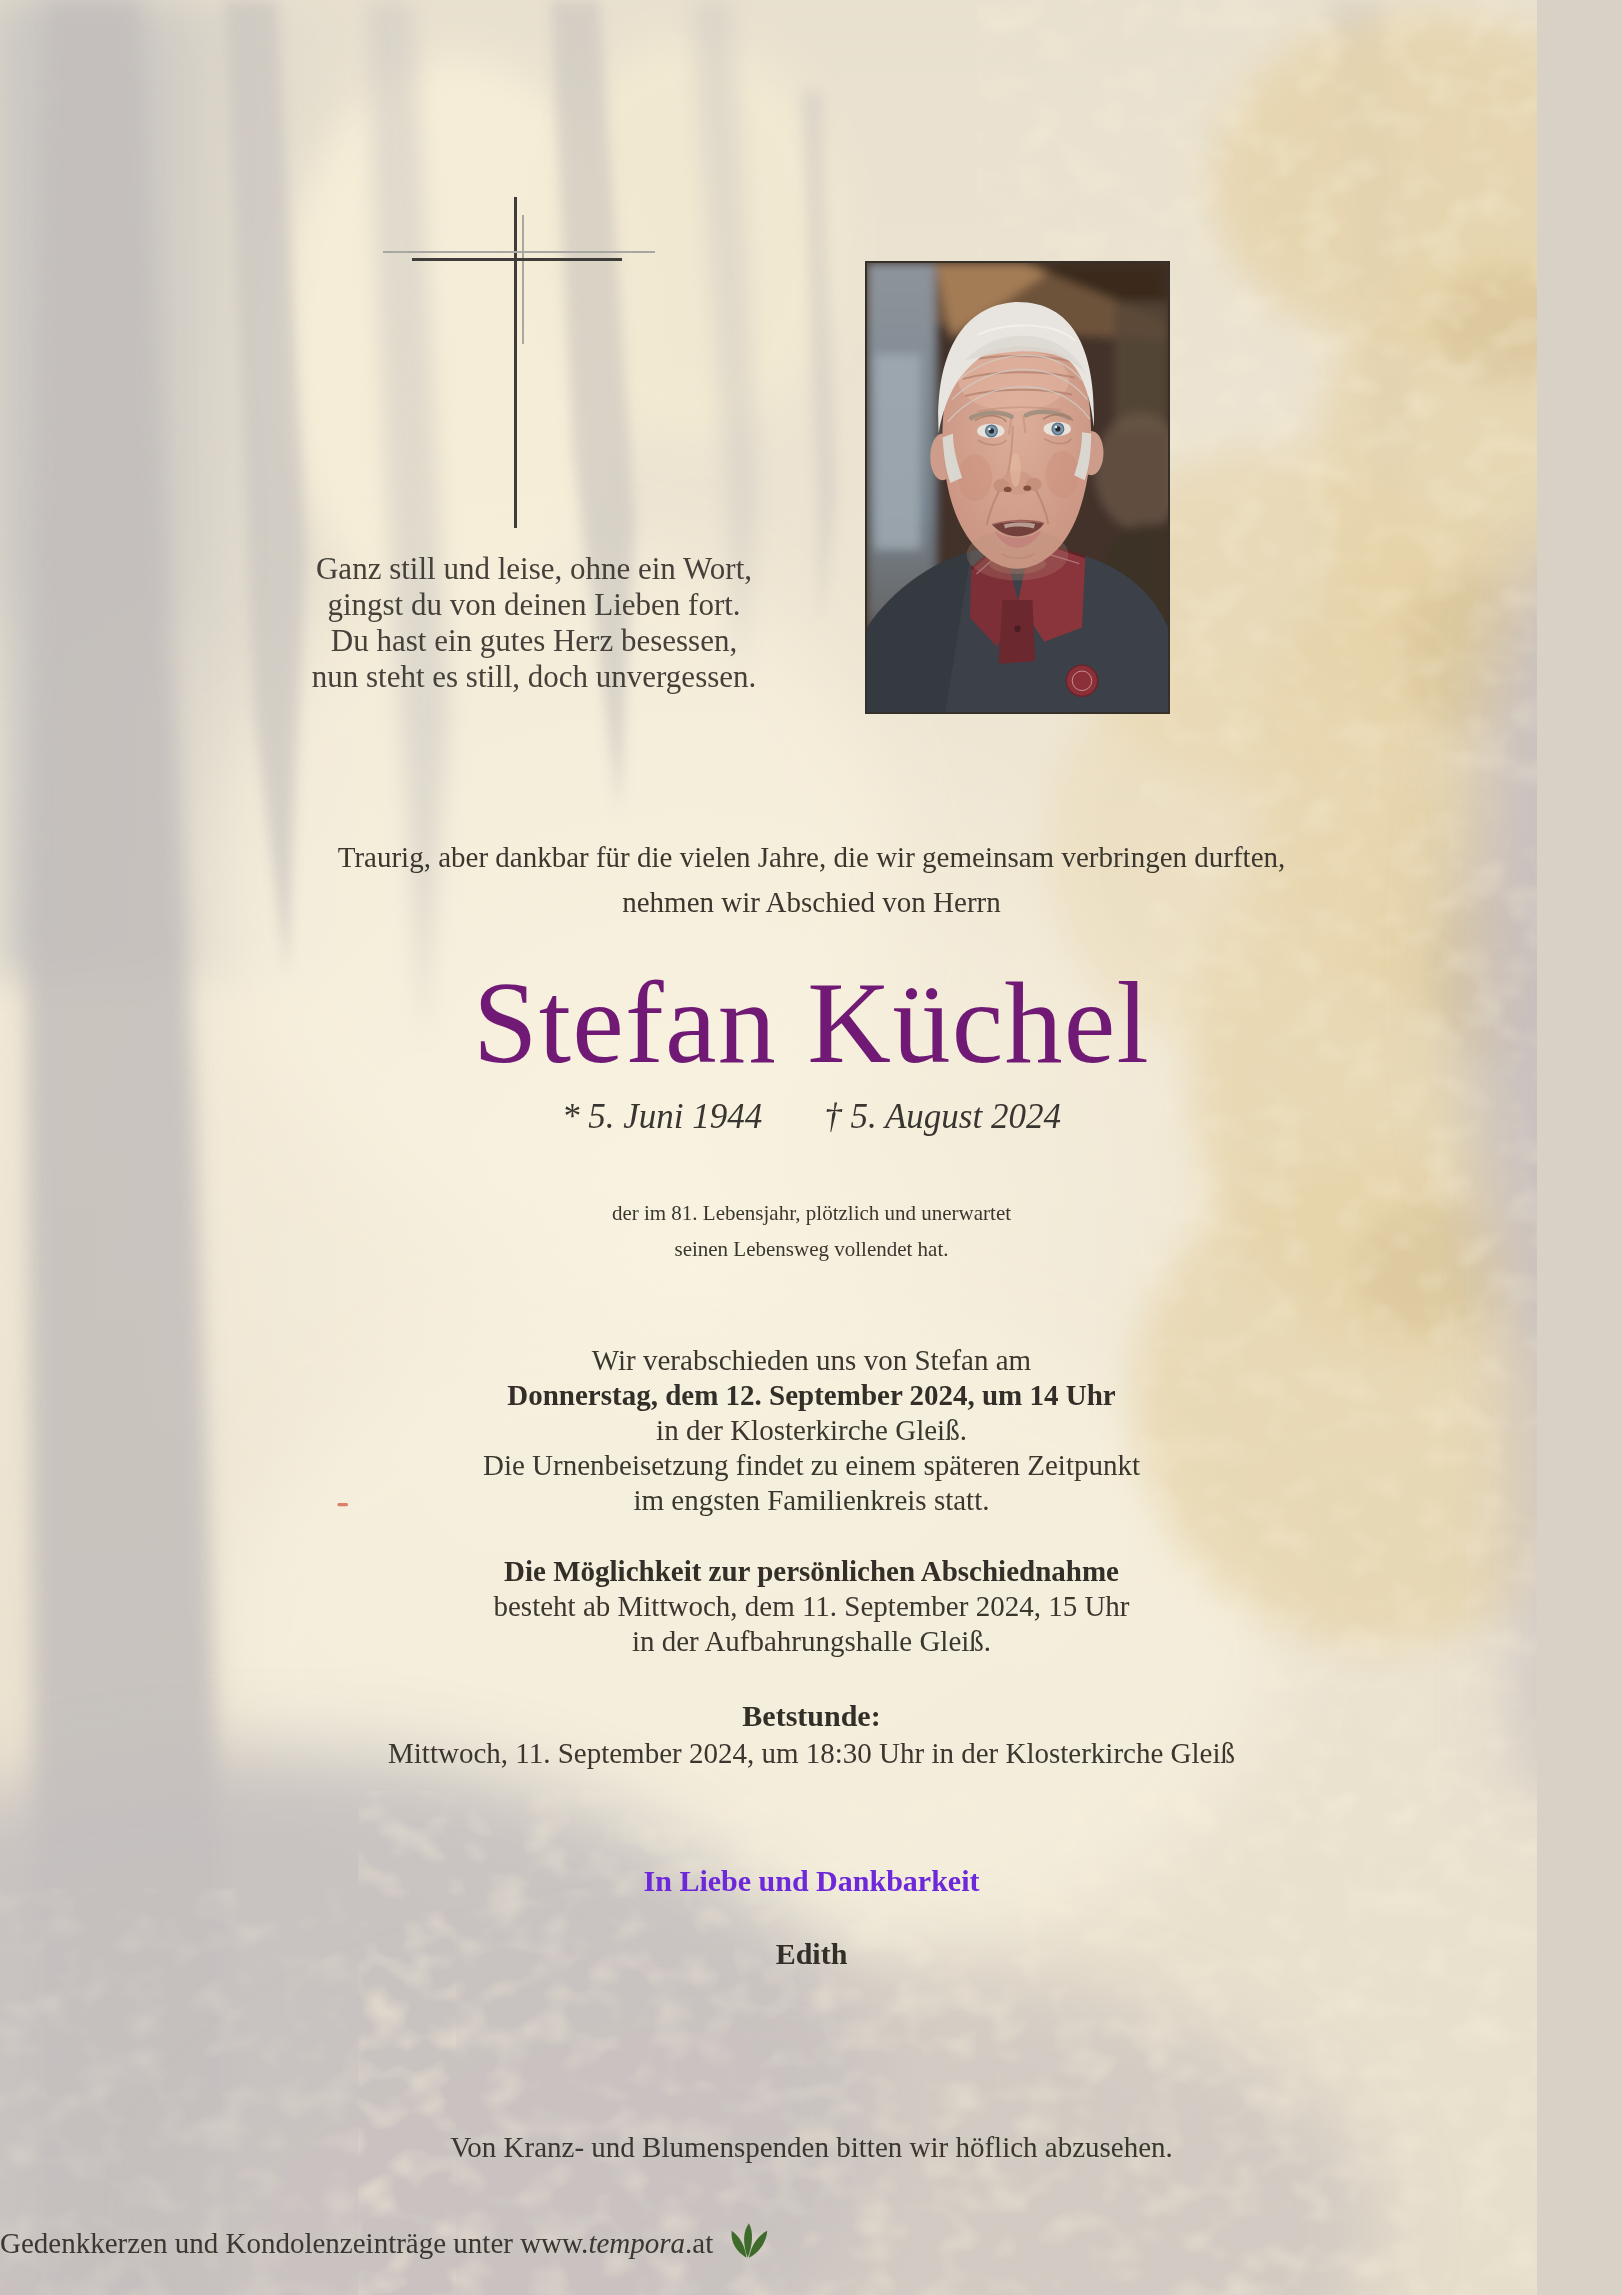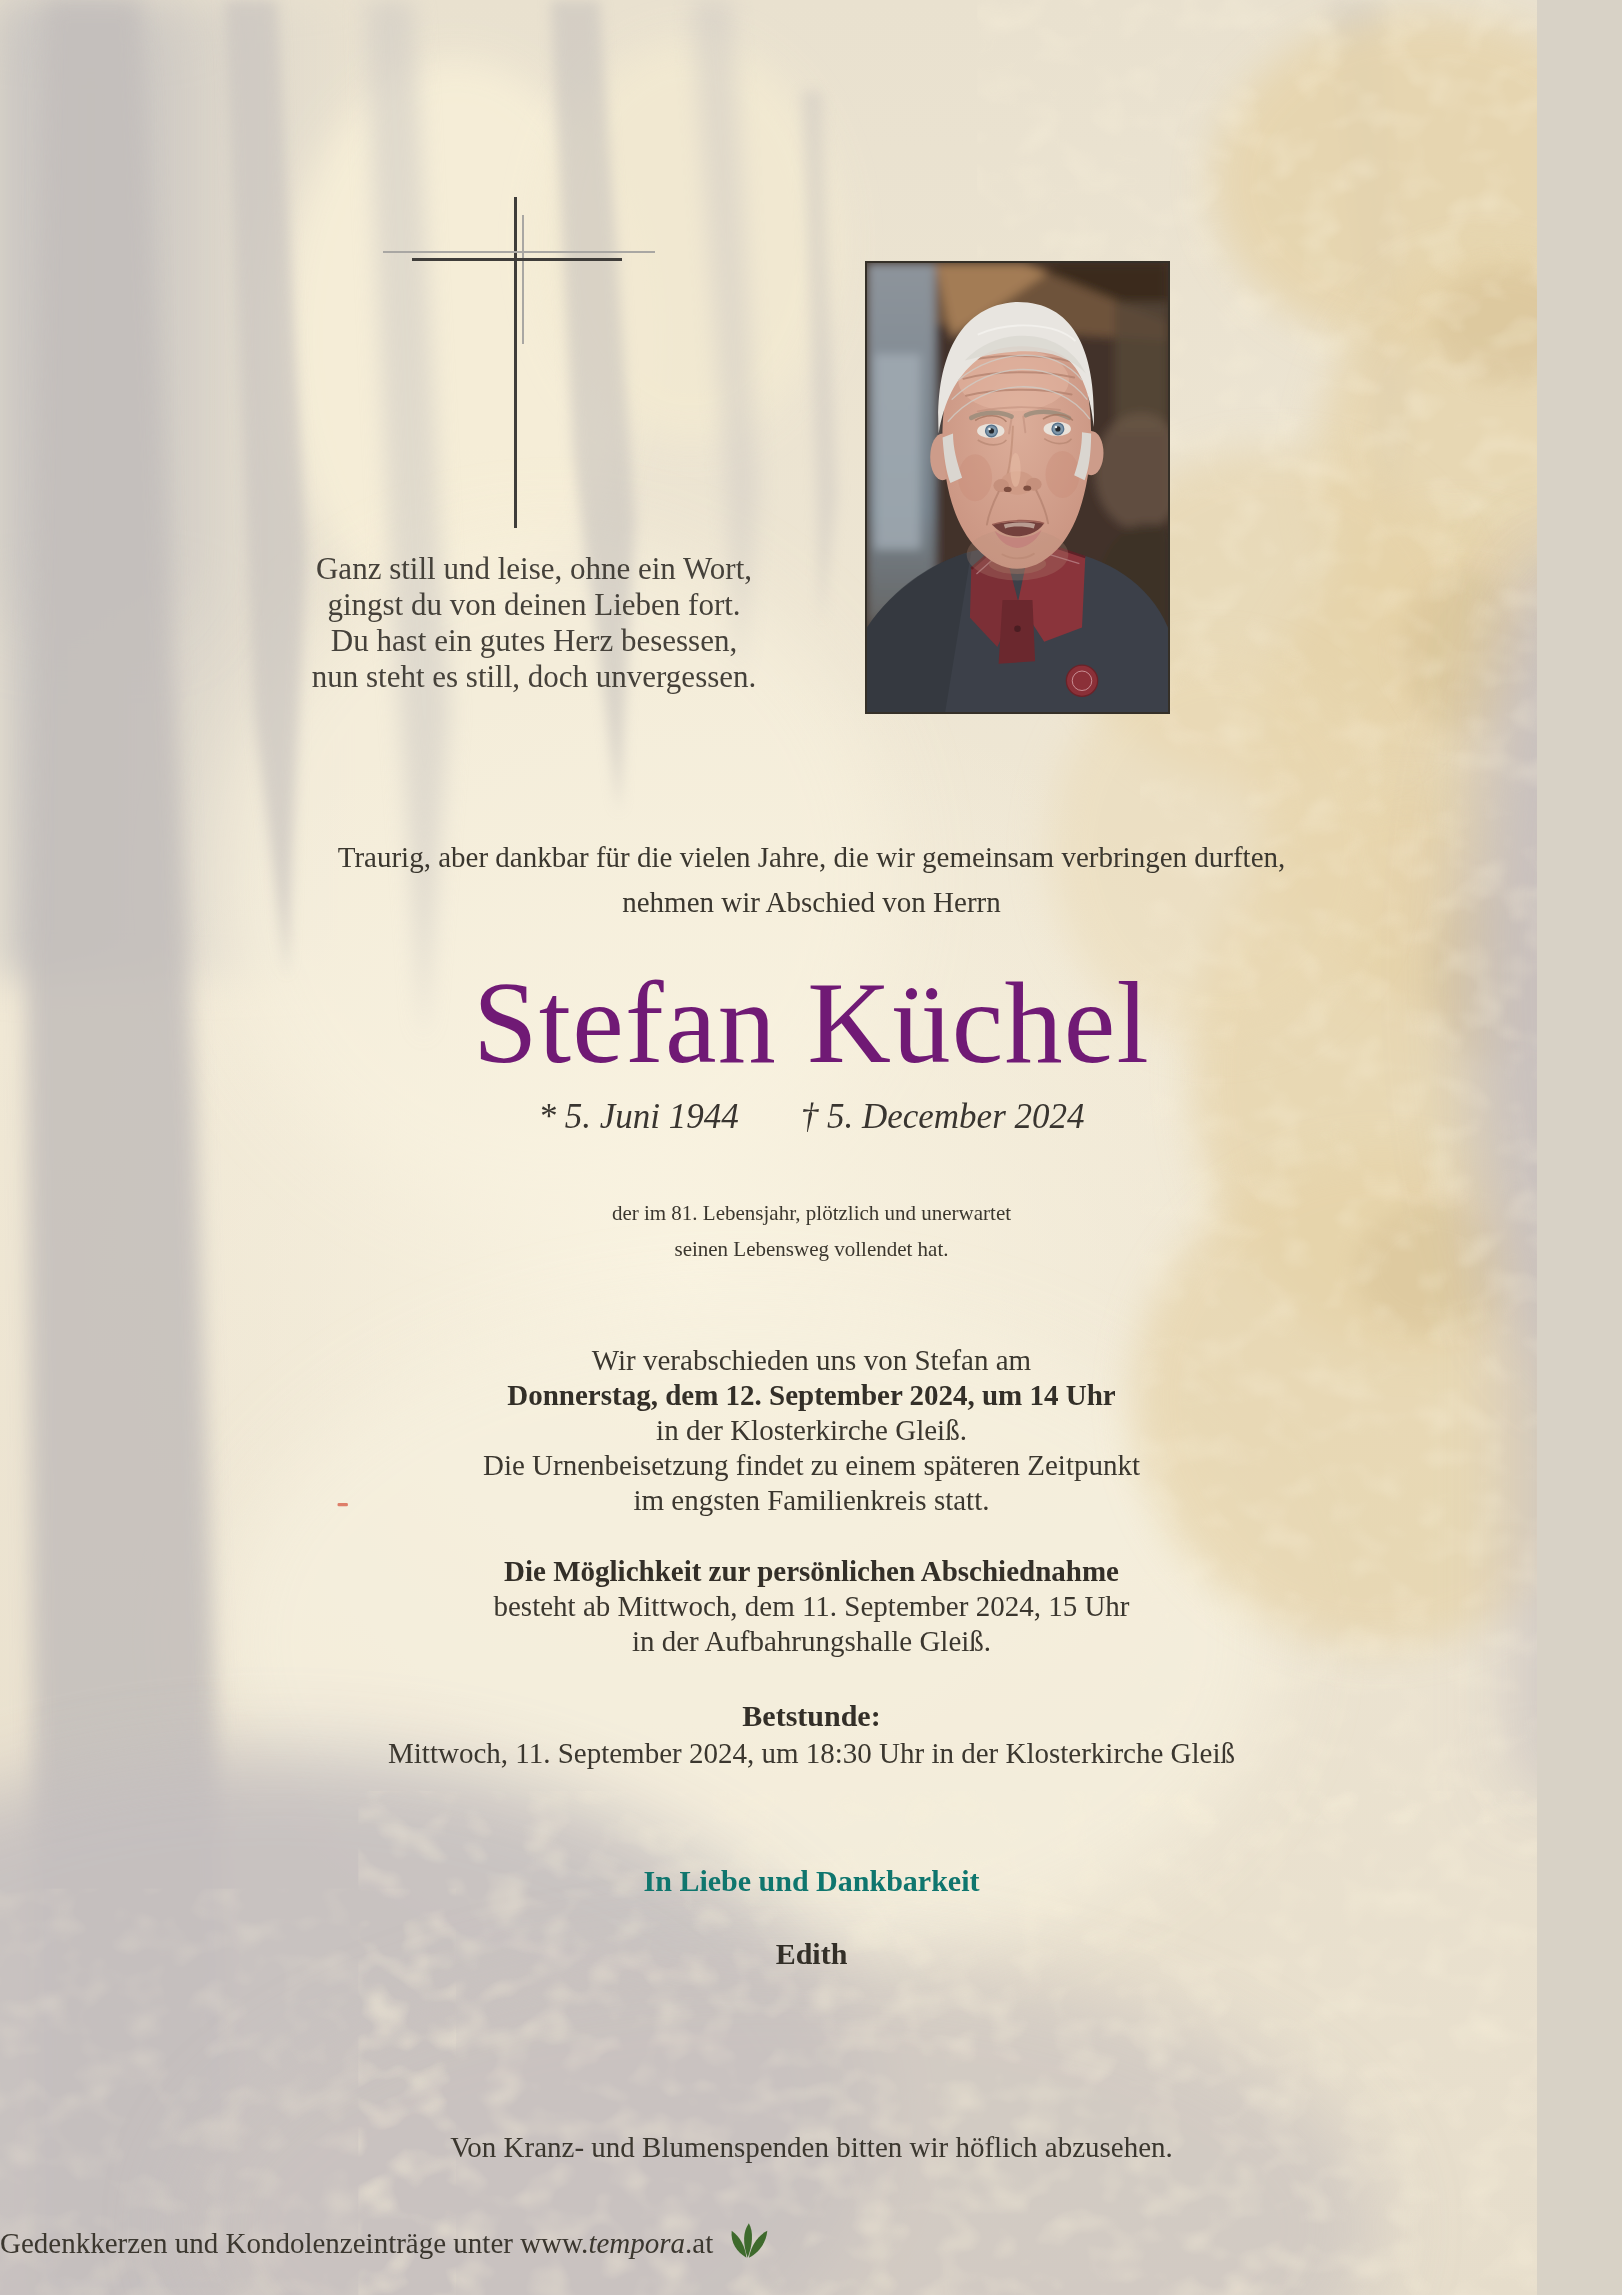--- a/index.html
+++ b/index.html
@@ -27,21 +27,21 @@
   .poem{left:192px;width:684px;top:551px;font-size:31px;line-height:36px;color:#45413a;}
   .intro{top:835px;font-size:29px;line-height:45px;}
   .name{top:963px;font-size:116px;line-height:1.05;letter-spacing:1.3px;color:#701a75;}
   .dates{top:1097px;font-size:35px;font-style:italic;color:#393530;
          display:flex;justify-content:center;gap:62px;}
   .age{top:1195px;font-size:21px;line-height:36px;text-align:center;}
   .farewell{top:1343px;font-size:29px;line-height:35px;}
   .viewing{top:1554px;font-size:29px;line-height:35px;}
   .prayer-title{top:1699px;font-size:30px;font-weight:bold;color:#332f28;}
   .prayer-line{top:1737px;font-size:29px;}
-  .m-heading{top:1864px;font-size:30px;font-weight:bold;color:#0f766e;}
+  .m-heading{top:1864px;font-size:30px;font-weight:bold;color:#6d28d9;}
   .m-widow{top:1937px;font-size:30px;font-weight:bold;color:#332f28;}
   .m-family{top:2010px;font-size:30px;}
   .m-family .bold{font-weight:bold;color:#332f28;}
   .flowers{top:2131px;font-size:29px;}
   .condolence{top:2215px;font-size:29px;display:flex;justify-content:flex-start;align-items:baseline;}
   .condolence .brand{font-style:italic;}
   .condolence .leaf{margin-left:14.3px;transform:translateY(7.8px);}
   .bold-line{font-weight:bold;color:#332f28;}
 </style>
 </head>
@@ -262,21 +262,21 @@
 
   <div class="tblock intro">
     <div>Traurig, aber dankbar für die vielen Jahre, die wir gemeinsam verbringen durften,</div>
     <div>nehmen wir Abschied von Herrn</div>
   </div>
 
   <div class="tblock name">Stefan Küchel</div>
 
   <div class="tblock dates">
     <span>* 5. Juni 1944</span>
-    <span>† 5. December 2024</span>
+    <span>† 5. August 2024</span>
   </div>
 
   <div class="tblock age">
     <div>der im 81. Lebensjahr, plötzlich und unerwartet</div>
     <div>seinen Lebensweg vollendet hat.</div>
   </div>
 
   <div class="tblock farewell">
     <div>Wir verabschieden uns von Stefan am</div>
     <div class="bold-line">Donnerstag, dem 12. September 2024, um 14 Uhr</div>

